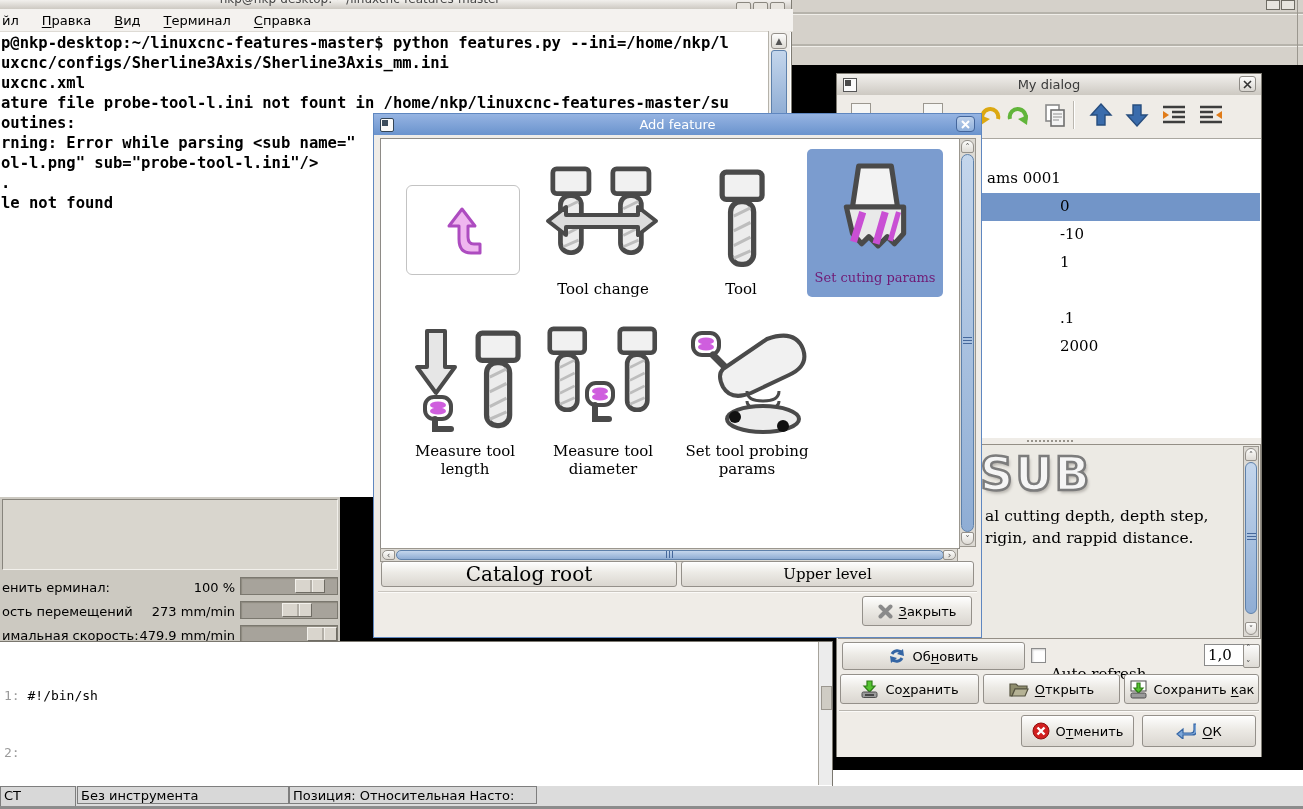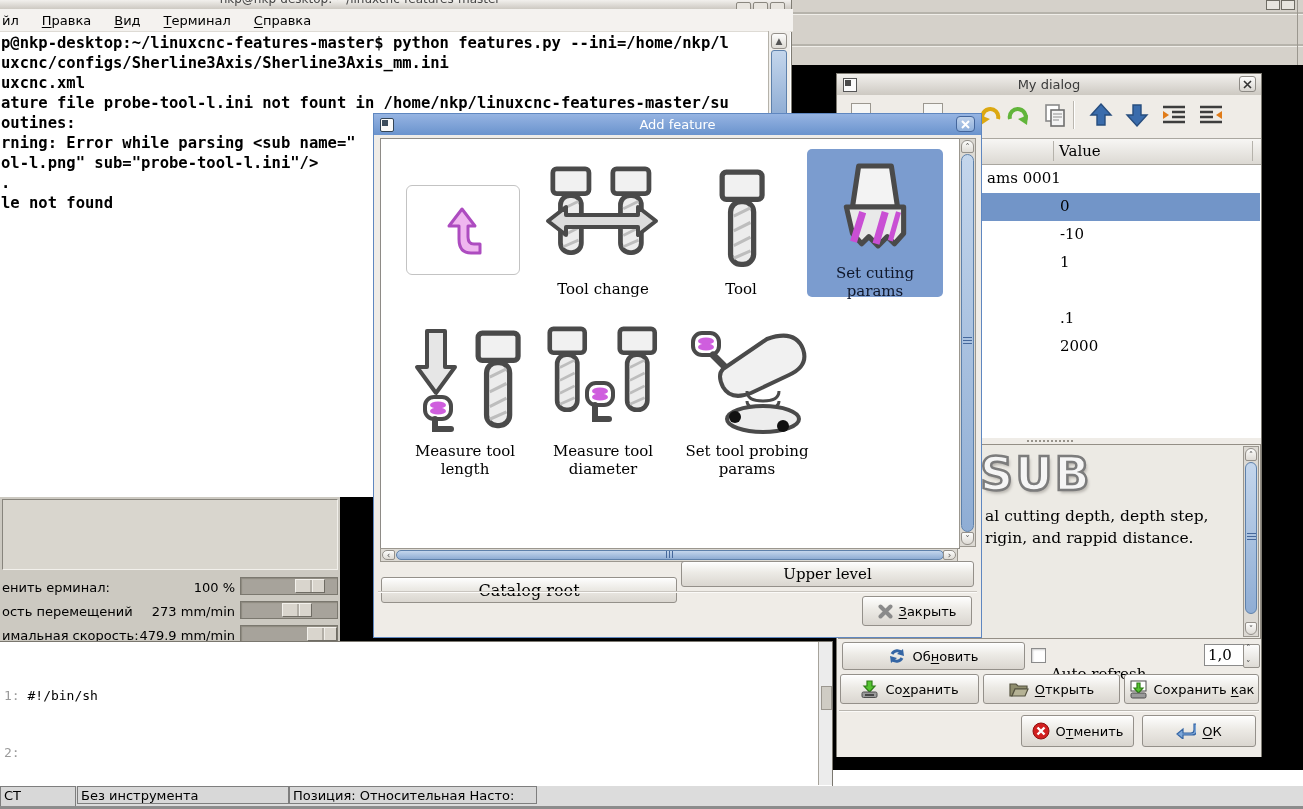--- a/index.html
+++ b/index.html
@@ -191,25 +191,20 @@
         <polygon points="2,8 8,12 2,16" fill="#e07b18"></polygon>
         <path d="M2 4 h22 M11 9 h13 M11 14 h13 M2 19 h22" stroke="#3d3d3d" stroke-width="2.6"></path>
       </svg>
       <svg class="abs" style="left:361px;top:8px;" width="26" height="24" viewBox="0 0 26 24">
         <polygon points="24,8 18,12 24,16" fill="#e07b18"></polygon>
         <path d="M2 4 h22 M2 9 h13 M2 14 h13 M2 19 h22" stroke="#3d3d3d" stroke-width="2.6"></path>
       </svg>
     </div>
 
     <div class="abs" style="left:1px;top:64px;width:423px;height:300px;background:#fff;border-top:1px solid #aaa7a0;overflow:hidden;">
-      <div class="abs serif" style="left:0;top:0;right:0;height:25px;background:linear-gradient(#f7f6f4,#dcd9d3);border-bottom:1px solid #a9a69f;font-size:15px;">
-        <span class="abs" style="left:215px;top:2px;width:1px;height:20px;background:#b5b2ab;"></span>
-        <span style="position:absolute;left:221px;top:3px;">Value</span>
-        <span class="abs" style="left:414px;top:2px;width:1px;height:20px;background:#b5b2ab;"></span>
-      </div>
       <div class="trow serif" style="top:26px;">
         <span class="lv">ams 0001</span>
           <span class="vv"></span>
       </div>
       <div class="trow serif" style="top:54px;background:#7295c8;">
         <span class="lv"></span>
           <span class="vv">0</span>
       </div>
       <div class="trow serif" style="top:82px;">
         <span class="lv"></span>
@@ -352,21 +347,21 @@
         <div class="serif" style="font-size:15px;">Tool</div>
       </div>
 
       <div class="abs" style="left:426px;top:10px;width:136px;height:148px;background:#7b9ccf;border-radius:5px;text-align:center;">
         <svg width="90" height="96" viewBox="0 0 88 92" style="margin-top:12px;">
           <path d="M28 4 h32 l6 40 h-44 z" fill="#f3f3f3" stroke="#4a4a4a" stroke-width="5" stroke-linejoin="round"></path>
           <path d="M16 44 h56 v26 l-9 10 -7 -7 -9 9 -9 -9 -7 7 -9 -10 z" fill="#e9e9e9" stroke="#4a4a4a" stroke-width="5" stroke-linejoin="round"></path>
           <path d="M32 49 l-9 29 M54 49 l-9 31" stroke="#c94fd4" stroke-width="7"></path>
           <path d="M67 49 l-8 28" stroke="#c94fd4" stroke-width="5"></path>
         </svg>
-        <div class="serif" style="font-size:15px;color:#0f172a;margin-top:4px;">Set cuting params</div>
+        <div class="serif" style="font-size:13px;color:#701a75;margin-top:10px;">Set cuting params</div>
       </div>
 
       <div class="abs" style="left:18px;top:186px;width:132px;height:150px;text-align:center;">
         <svg width="124" height="114" viewBox="0 0 124 114">
           <polygon points="24,6 42,6 42,42 52,42 33,68 14,42 24,42" fill="#e6e6e6" stroke="#4a4a4a" stroke-width="4" stroke-linejoin="round"></polygon>
           <g transform="translate(22,72)">
               <use href="#g-probe"></use>
             </g>
           <path d="M32 94 v10 h16" stroke="#4a4a4a" stroke-width="6" fill="none" stroke-linecap="round"></path>
           <g transform="translate(72,6) scale(1.05)">
@@ -431,21 +426,21 @@
       <div class="sthumb abs" style="left:15px;top:1px;width:548px;height:10px;">
         <div class="grip-h" style="margin:0 auto;width:8px;margin-top:0;">
             <i style="height:7px;"></i>
             <i style="height:7px;"></i>
             <i style="height:7px;"></i>
           </div>
       </div>
       <div class="sarrow abs" style="right:1px;top:1px;width:13px;height:10px;border-radius:2px 5px 5px 2px;">›</div>
     </div>
 
-    <div class="gtkbtn abs serif" style="left:7px;top:447px;width:296px;height:26px;font-size:16px;margin-top:16px;">
+    <div class="gtkbtn abs serif" style="left:7px;top:447px;width:296px;height:26px;font-size:20px;">
       <span>Catalog root</span>
     </div>
     <div class="gtkbtn abs serif" style="left:307px;top:447px;width:293px;height:26px;font-size:15px;">
       <span>Upper level</span>
     </div>
     <div class="abs" style="left:4px;right:4px;top:477px;height:1px;background:#c9c5bf;border-bottom:1px solid #fbfaf8;"></div>
 
     <div class="gtkbtn abs" style="left:488px;top:482px;width:110px;height:30px;font-size:13px;">
       <svg width="15" height="15" viewBox="0 0 15 15">
         <path d="M2.5 2.5 L12.5 12.5 M12.5 2.5 L2.5 12.5" stroke="#8a8a8a" stroke-width="4" stroke-linecap="round"></path>

